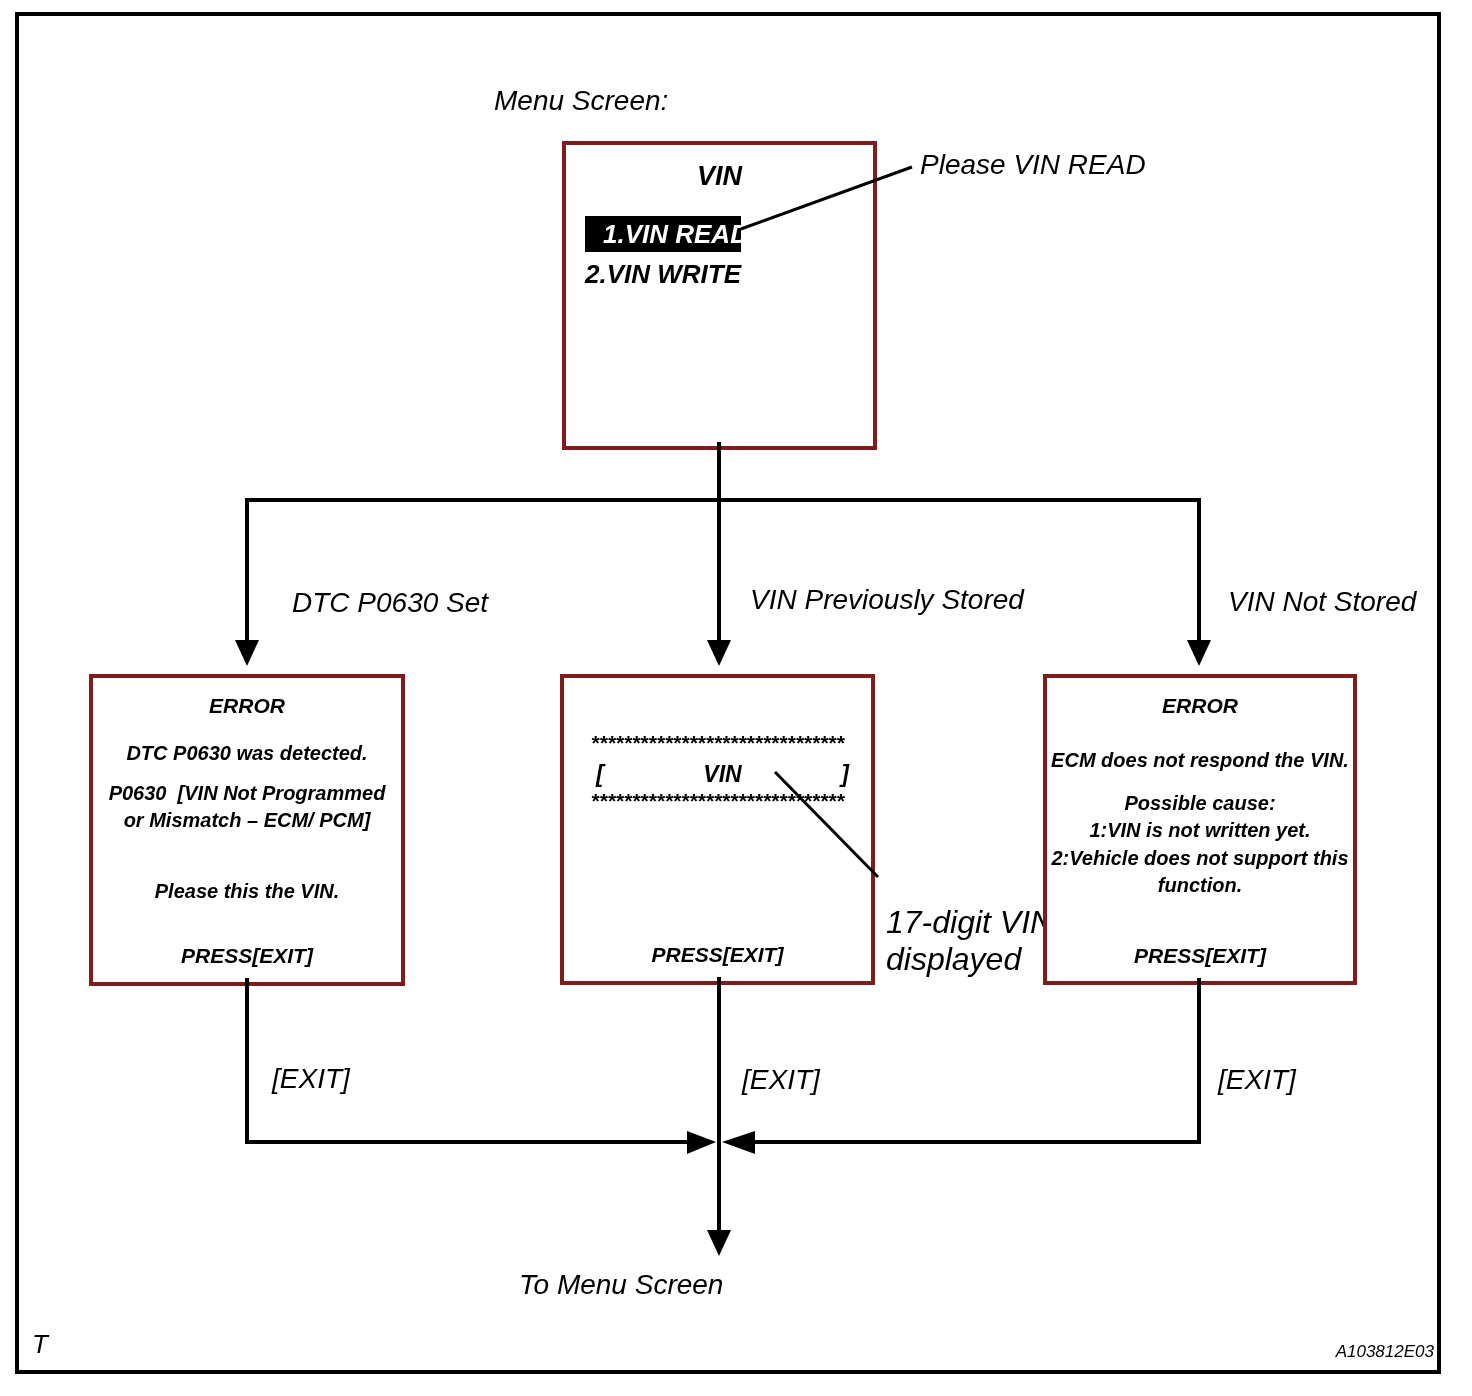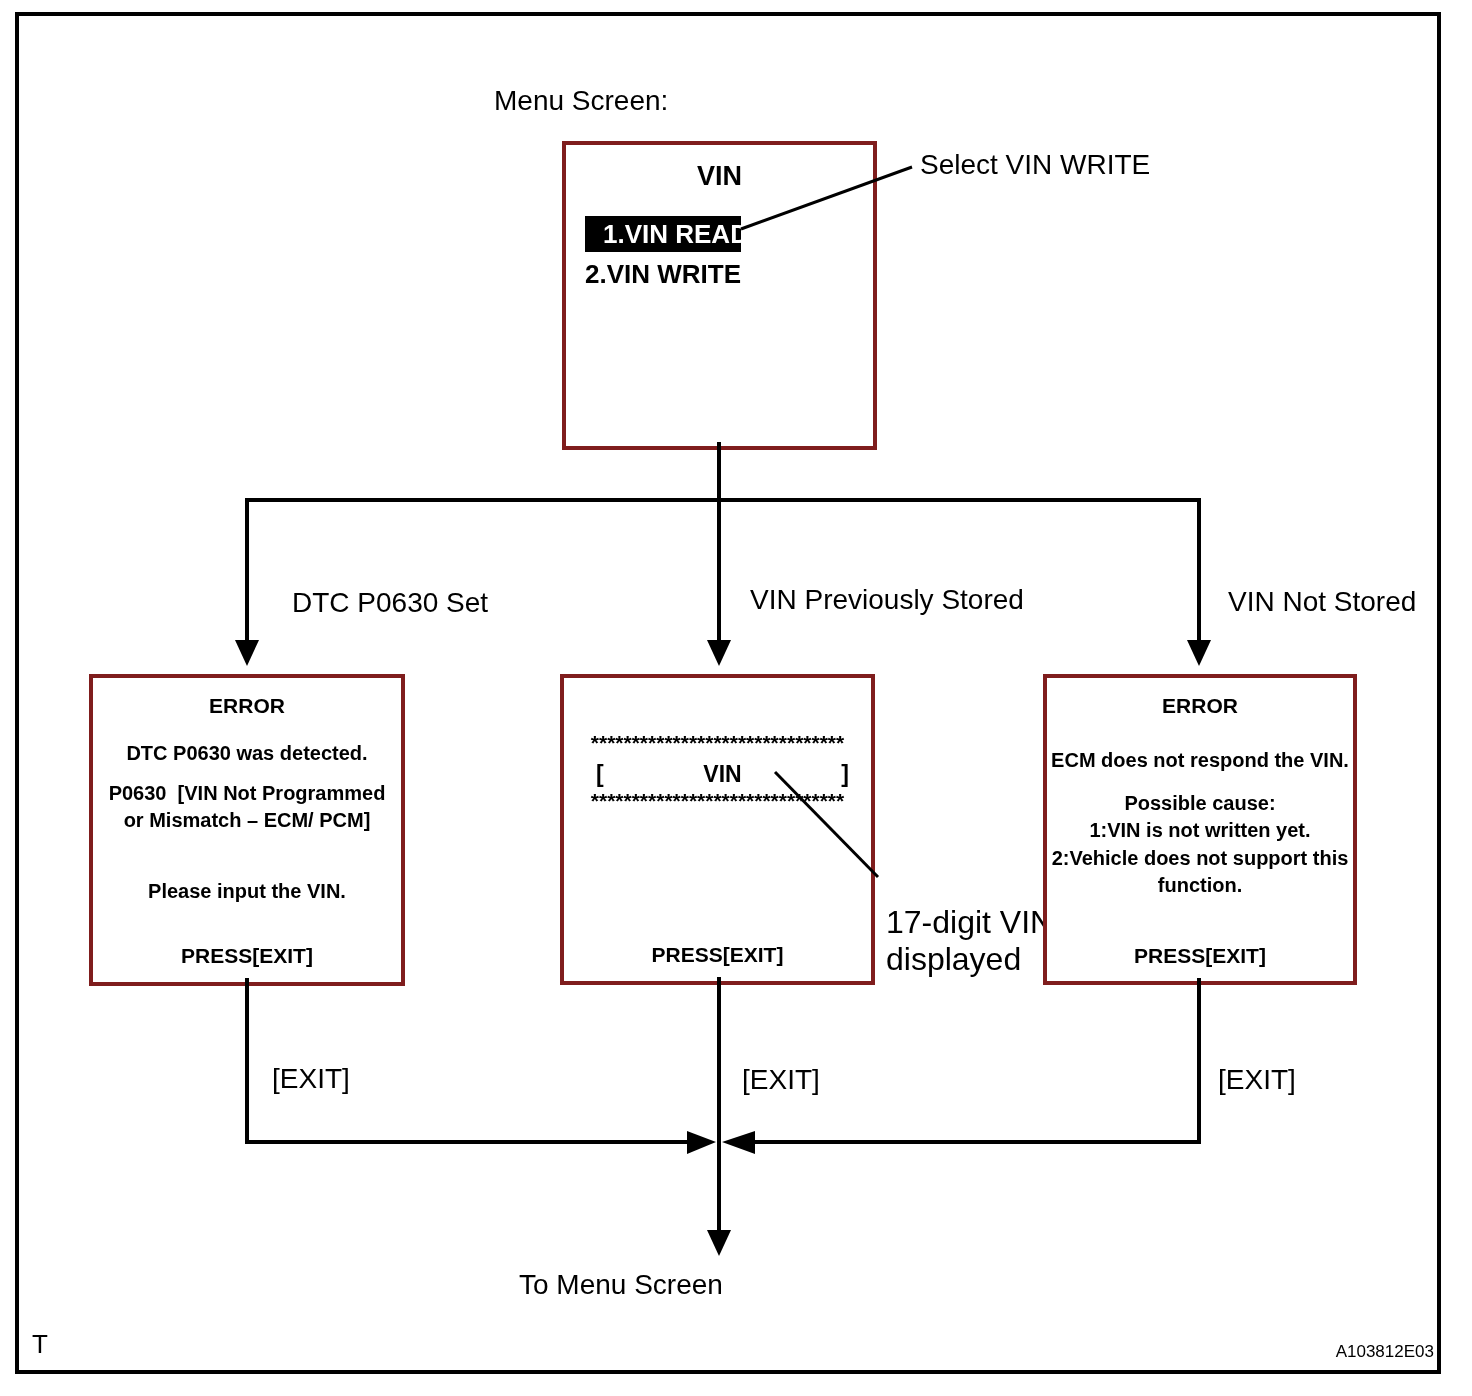--- a/index.html
+++ b/index.html
@@ -1,20 +1,20 @@
 <!DOCTYPE html>
 <html><head>
 <meta charset="utf-8">
 <style>
   html,body{margin:0;padding:0;background:#ffffff;}
   #canvas{
     position:relative;width:1472px;height:1396px;background:#ffffff;
     font-family:"Liberation Sans",sans-serif;color:#000;overflow:hidden;
   }
-  .abs{position:absolute;}
+  .abs{position:absolute;font-style:italic;}
   .page-border{border:4px solid #000;box-sizing:border-box;background:transparent;}
   .lbl{font-size:28px;line-height:34px;color:#000;}
   .screen-box{border:4px solid #7f1d1d;box-sizing:border-box;background:#fff;margin-top:8px;}
   .box-line{position:absolute;left:0;width:100%;text-align:center;
             font-weight:bold;font-size:20px;line-height:24px;white-space:pre;}
   .box-title{font-size:21px;}
   .menu-title{position:absolute;left:0;width:100%;text-align:center;
               font-weight:bold;font-size:27px;}
   .menu-item{font-weight:bold;font-size:26px;white-space:pre;}
   .hl{background:#000;color:#fff;line-height:36px;padding-left:18px;box-sizing:border-box;}
@@ -34,32 +34,32 @@
   <div class="abs page-border" style="left:15px;top:12px;width:1426px;height:1362px;"></div>
 
   <div class="abs lbl" style="left:494px;top:84px;">Menu Screen:</div>
 
   <div class="abs screen-box" style="left:562px;top:133px;width:315px;height:309px;">
     <div class="menu-title" style="top:16px;">VIN</div>
     <div class="abs menu-item hl" style="left:19px;top:71px;width:156px;height:36px;">1.VIN READ</div>
     <div class="abs menu-item" style="left:19px;top:114px;">2.VIN WRITE</div>
   </div>
 
-  <div class="abs lbl" style="left:920px;top:148px;">Select VIN WRITE</div>
+  <div class="abs lbl" style="left:920px;top:148px;">Please VIN READ</div>
 
   <div class="abs lbl" style="left:292px;top:586px;">DTC P0630 Set</div>
   <div class="abs lbl" style="left:750px;top:583px;">VIN Previously Stored</div>
   <div class="abs lbl" style="left:1228px;top:585px;text-align:right;">VIN Not Stored</div>
 
   <div class="abs screen-box" style="left:89px;top:666px;width:316px;height:312px;">
     <div class="box-line box-title" style="top:16px;">ERROR</div>
     <div class="box-line" style="top:63px;">DTC P0630 was detected.</div>
     <div class="box-line" style="top:103px;">P0630  [VIN Not Programmed</div>
     <div class="box-line" style="top:130px;">or Mismatch – ECM/ PCM]</div>
-    <div class="box-line" style="top:201px;">Please input the VIN.</div>
+    <div class="box-line" style="top:201px;">Please this the VIN.</div>
     <div class="box-line box-title" style="top:266px;">PRESS[EXIT]</div>
   </div>
 
   <div class="abs screen-box" style="left:560px;top:666px;width:315px;height:311px;">
     <div class="box-line stars" style="top:55px;">*******************************</div>
     <div class="bracket-row" style="left:32px;top:83px;width:253px;">
       <span>[</span>
       <span>VIN</span>
       <span>]</span>
     </div>

